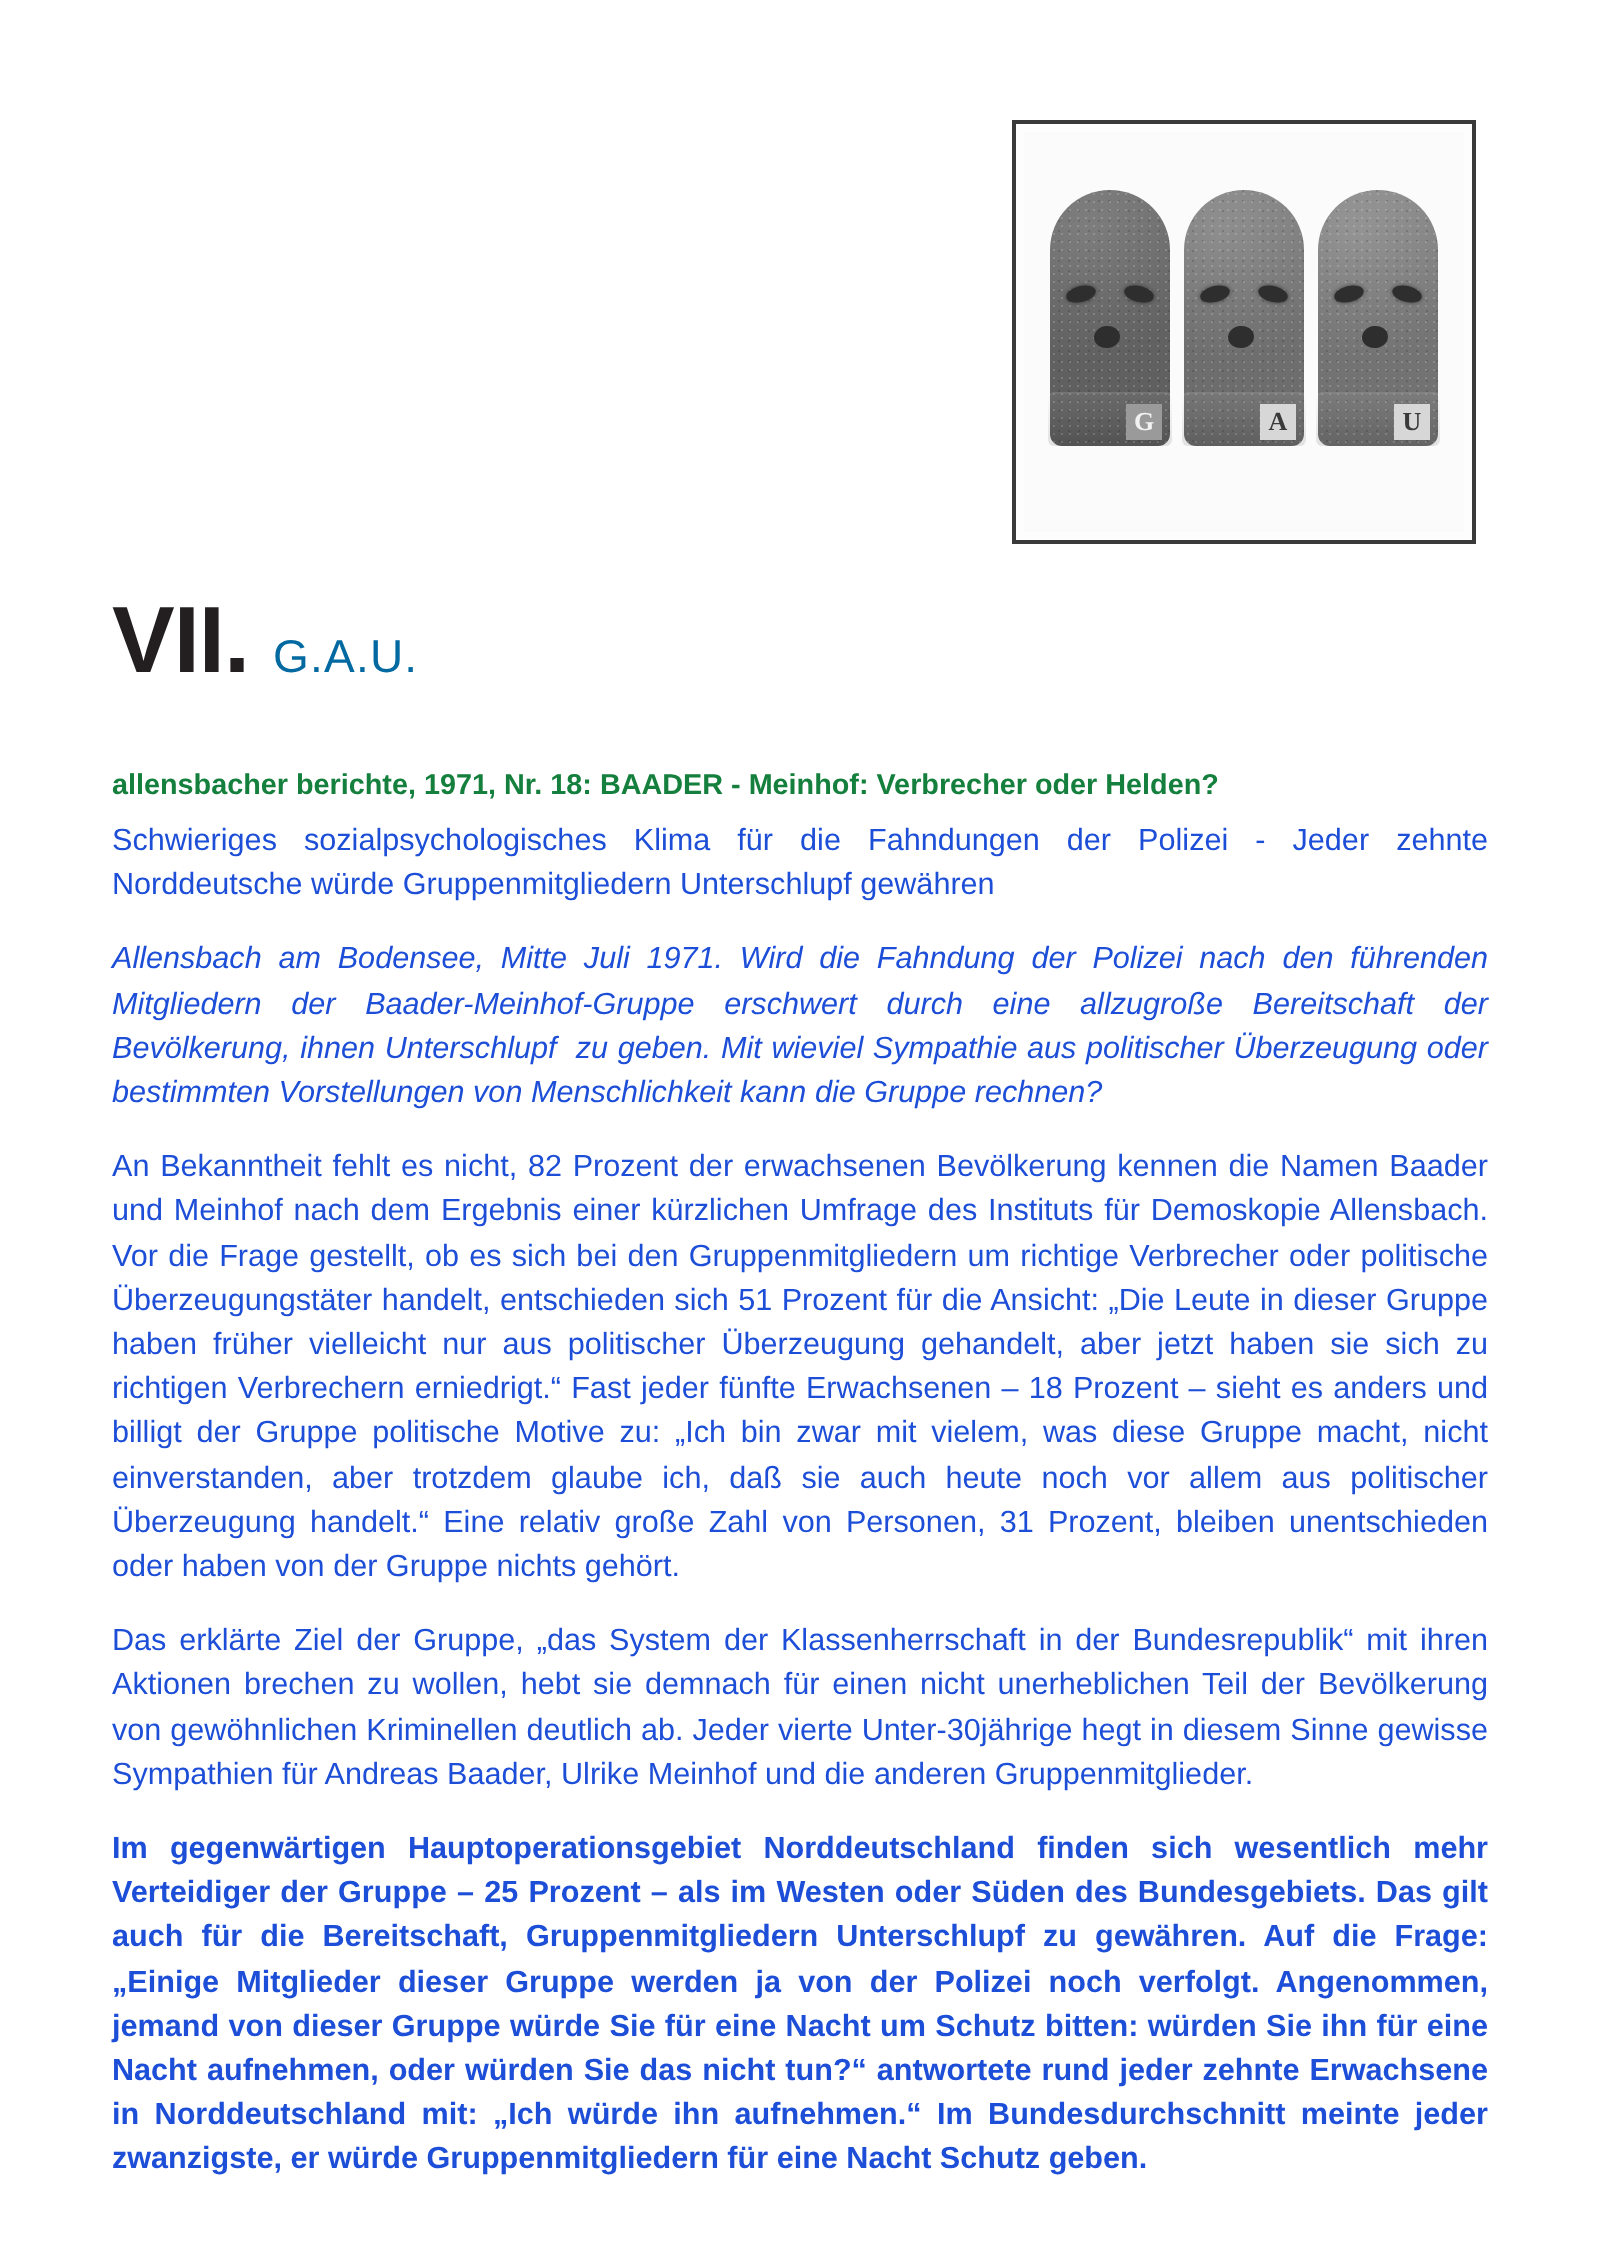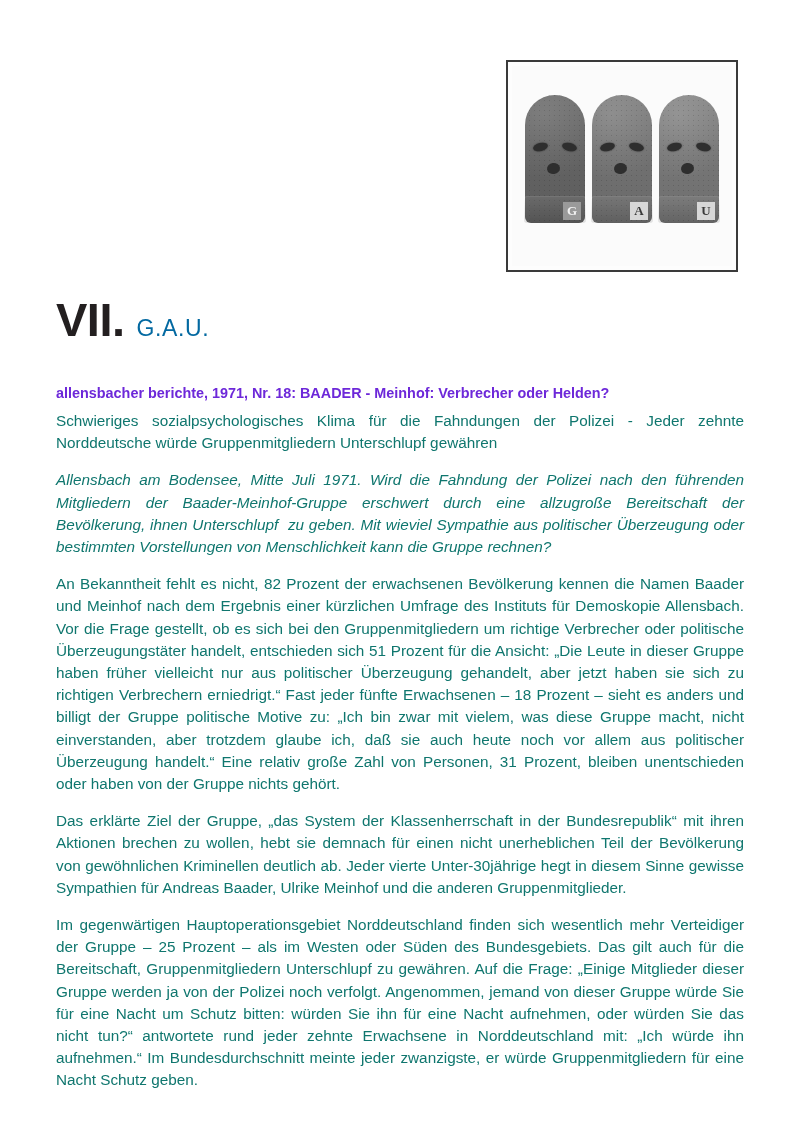--- a/index.html
+++ b/index.html
@@ -164,31 +164,31 @@
     position: absolute;
     left: 56px;
     top: 382px;
     width: 688px;
   }
   .lead-title {
     font-size: 14.4px;
     font-weight: bold;
     line-height: 22px;
     margin: 0 0 6px 0;
-    color: #6d28d9;
+    color: #15803d;
   }
   p.body {
     font-size: 15.3px;
     line-height: 22.2px;
     margin: 0 0 15px 0;
     text-align: justify;
-    color: #0f766e;
+    color: #1d4ed8;
     hyphens: none;
   }
-  p.body:last-child { margin-bottom: 0; }
+  p.body:last-child { margin-bottom: 0; font-weight: bold; }
   .nowrapgap { white-space: pre-wrap; font-style: italic; }
 </style>
 </head>
 <body>
 
 <div class="page">
 
   <div class="figure-frame">
     <div class="figure-inner">
       <div class="masks-row">

